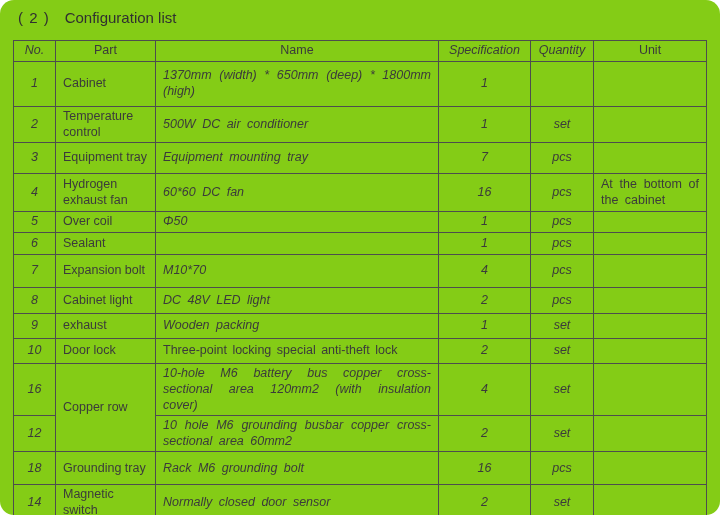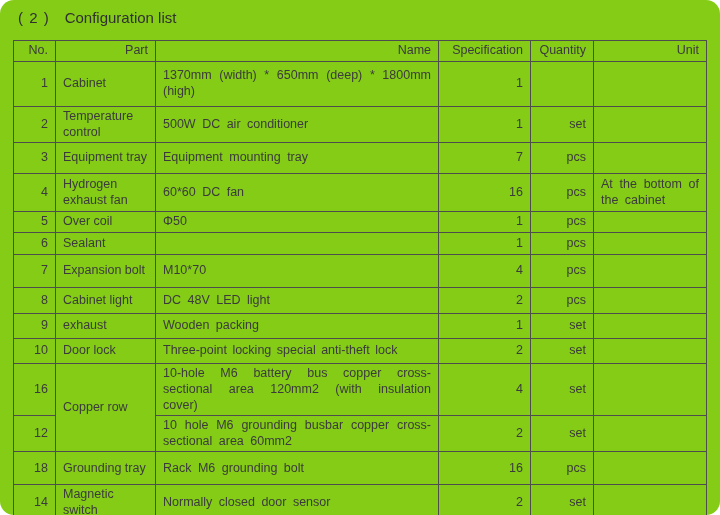--- a/index.html
+++ b/index.html
@@ -41,23 +41,23 @@
   }
   table.cfg th, table.cfg td {
     border: 1px solid #4d4d4d;
     padding: 2px 7px;
     vertical-align: middle;
     font-weight: normal;
     line-height: 1.25;
     overflow: hidden;
     box-sizing: border-box;
   }
-  th { text-align: right; }
-  .c-center { text-align: right; padding-left: 2px; padding-right: 2px; }
-  .c-name   { text-align: justify; word-spacing: 3px; }
+  th { text-align: center; }
+  .c-center { text-align: center; padding-left: 2px; padding-right: 2px; font-style: italic; }
+  .c-name   { text-align: justify; word-spacing: 3px; font-style: italic; }
   .c-name-nowrap { white-space: nowrap; word-spacing: 2px; }
   .c-part   { text-align: left; }
   .c-unit   { text-align: justify; word-spacing: 3px; padding-right: 9px; }
 </style>
 </head>
 <body>
 
 <div class="page">
 
   <div class="doc-title">

